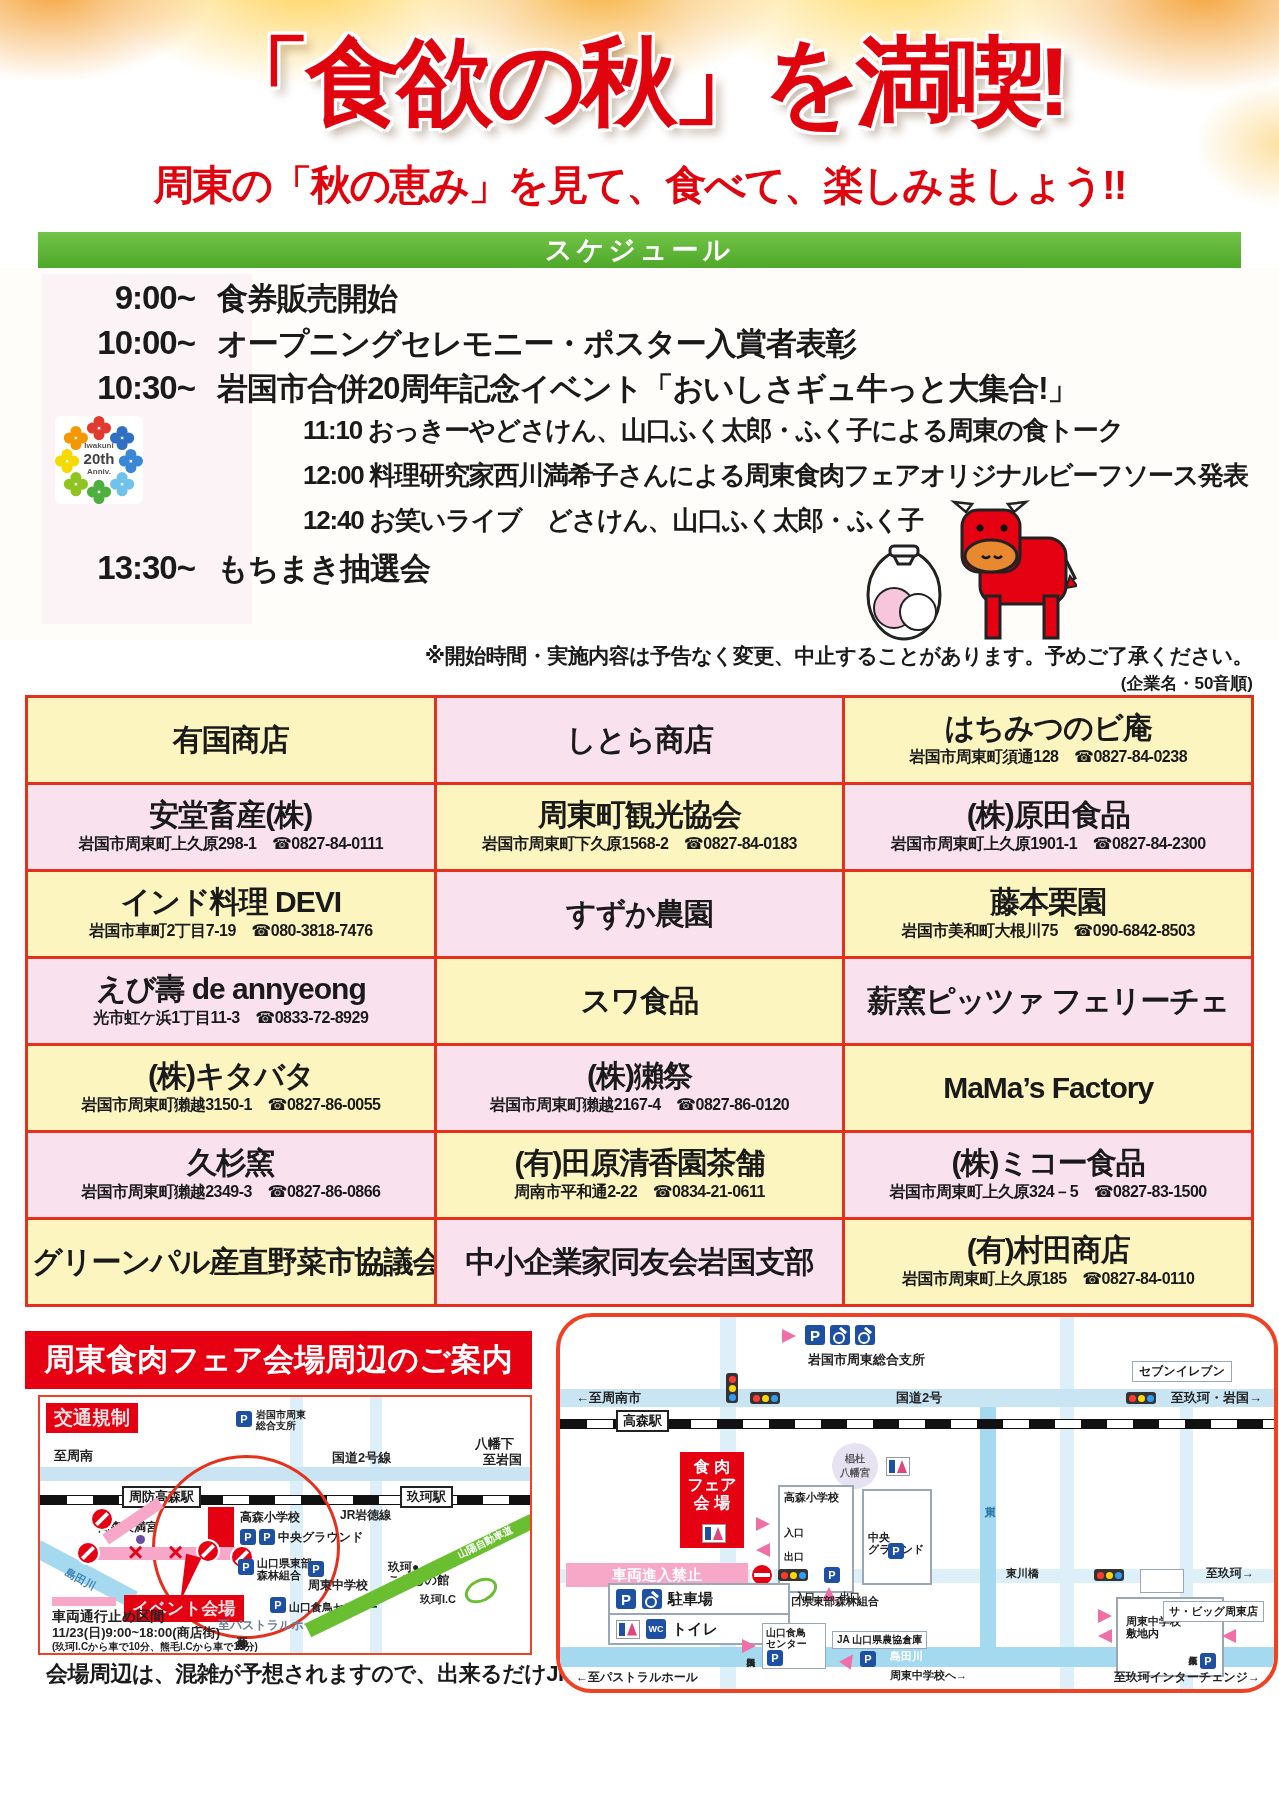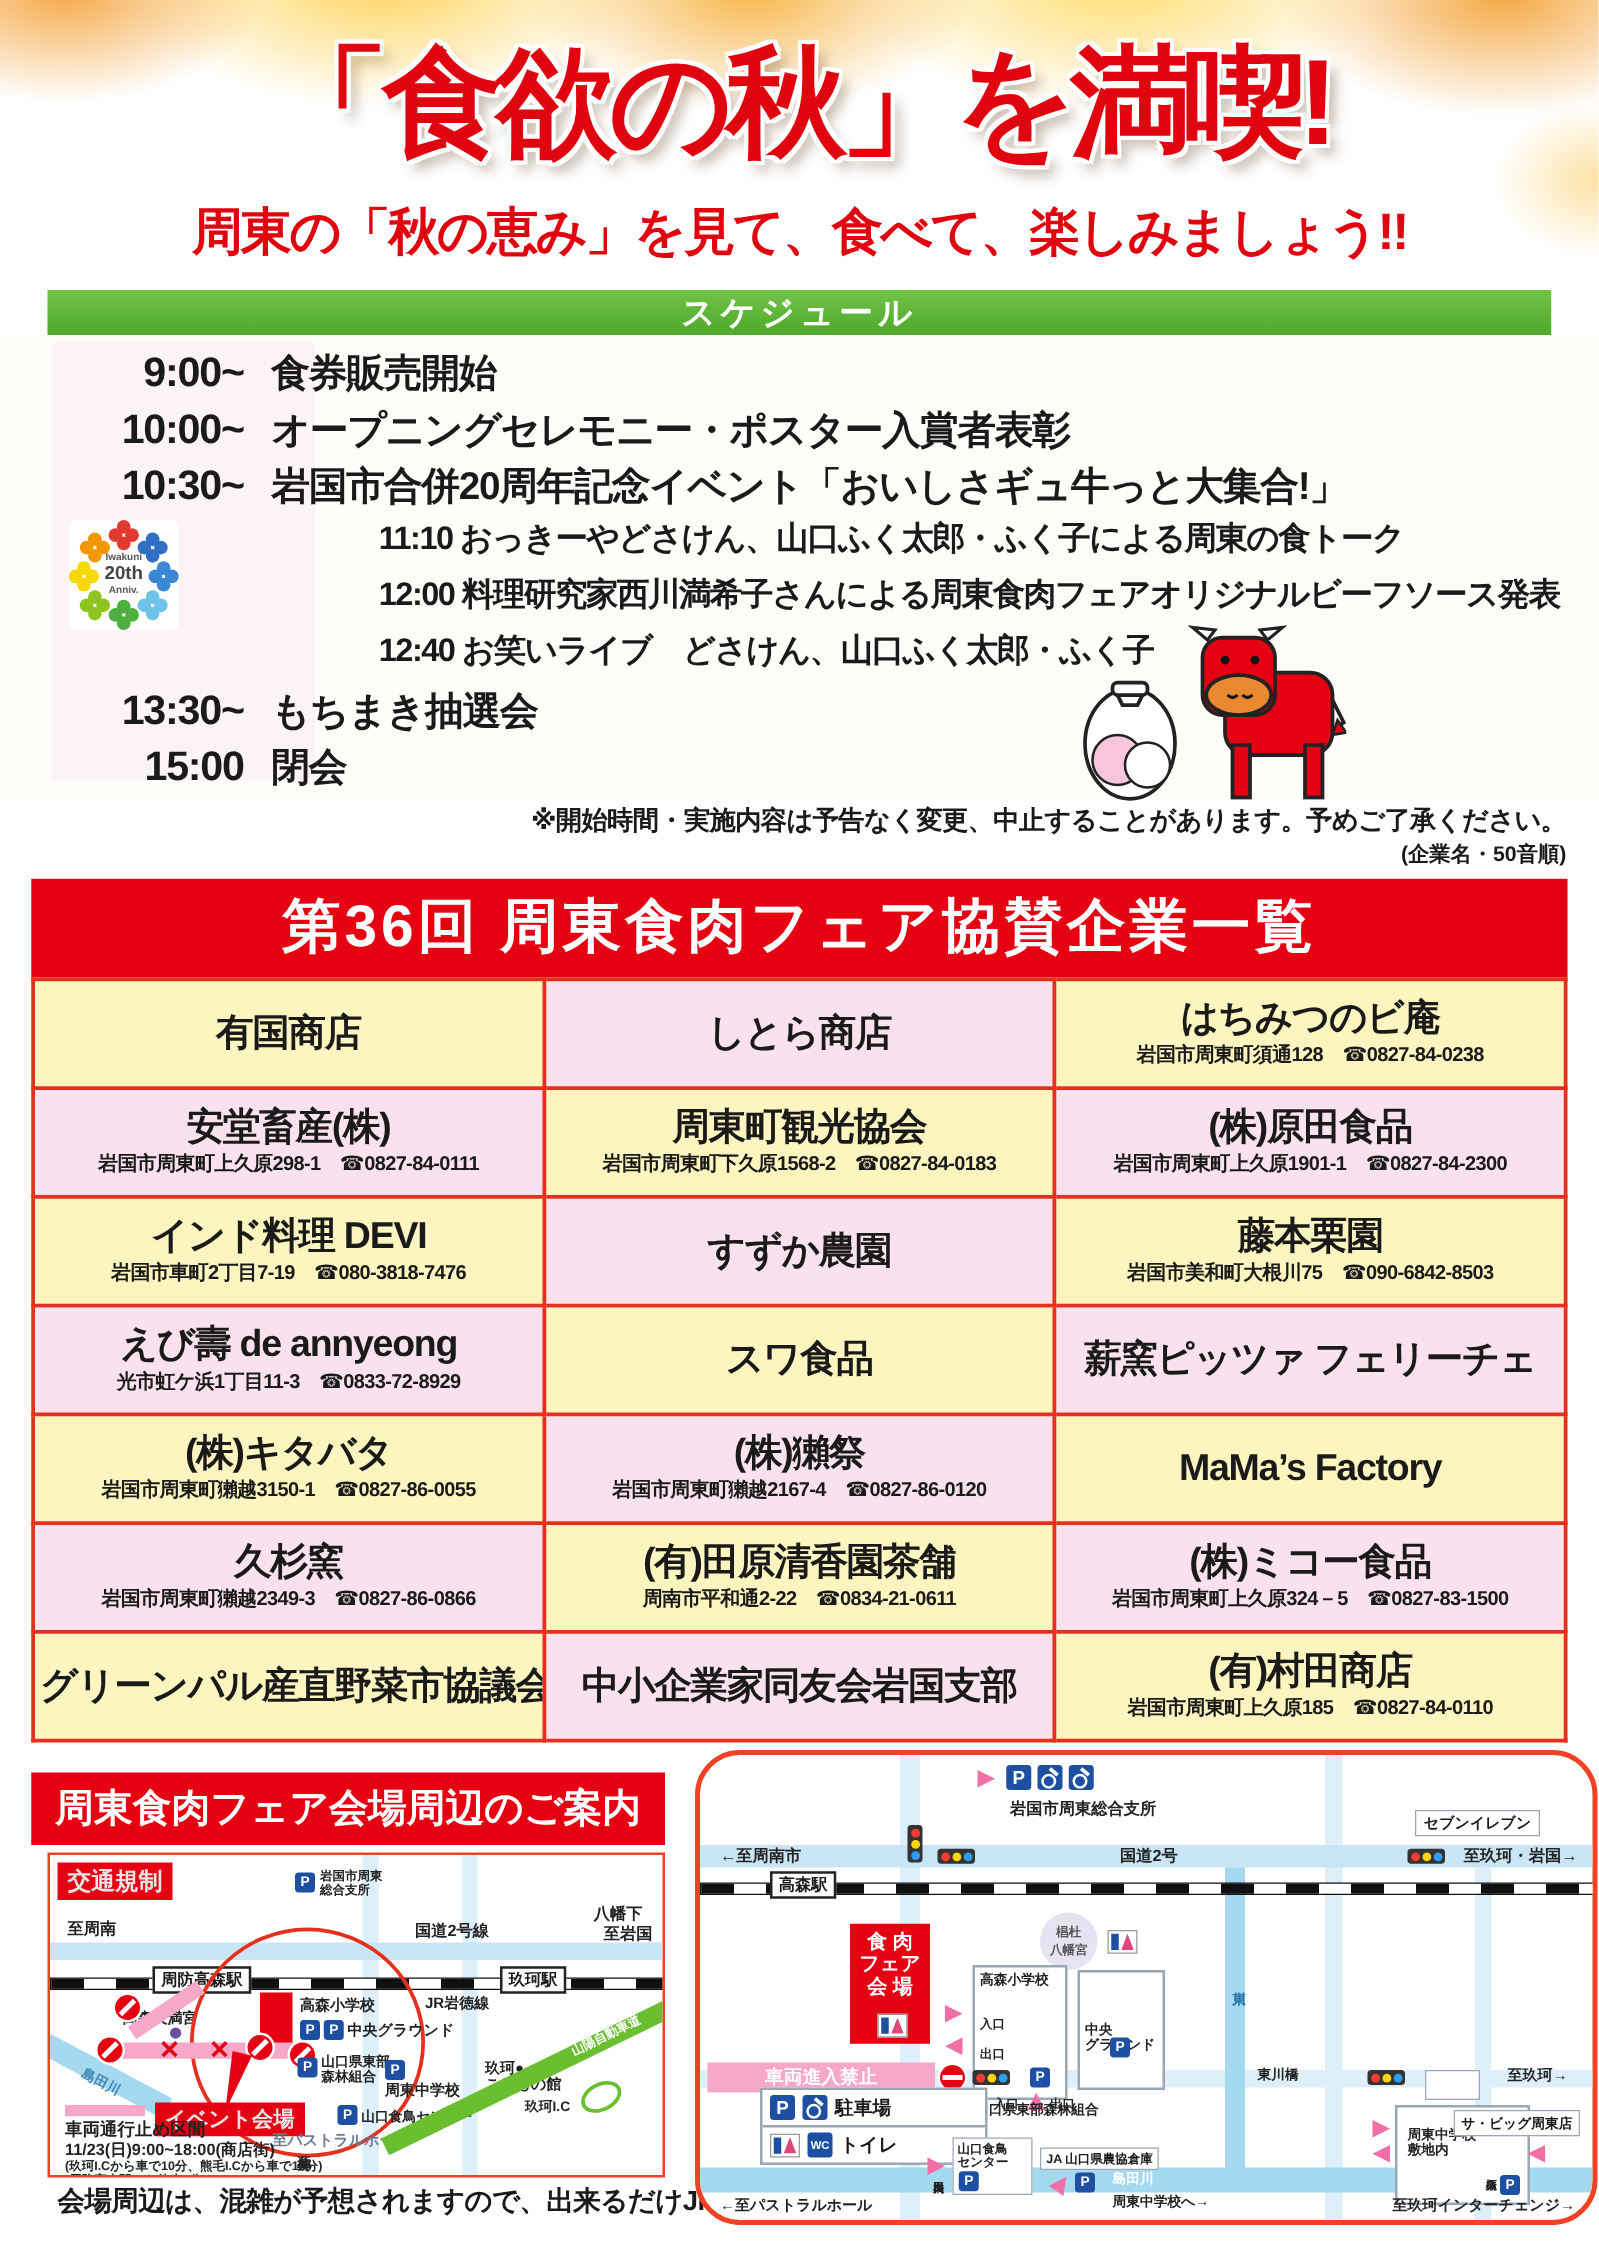--- a/index.html
+++ b/index.html
@@ -150,24 +150,20 @@
       <div class="stext">12:00 料理研究家西川満希子さんによる周東食肉フェアオリジナルビーフソース発表</div>
     </div>
     <div class="srow sub">
       <div class="stime"></div>
       <div class="stext">12:40 お笑いライブ　どさけん、山口ふく太郎・ふく子</div>
     </div>
     <div class="srow">
       <div class="stime">13:30~</div>
       <div class="stext">もちまき抽選会</div>
     </div>
-    <div class="srow">
-      <div class="stime">15:00</div>
-      <div class="stext">閉会</div>
-    </div>
 
     <div class="anniv">
       <svg width="88" height="88" viewBox="0 0 80 80">
         <g fill="#e23a2e">
             <circle cx="40" cy="5" r="5"></circle>
             <circle cx="46" cy="11" r="5"></circle>
             <circle cx="40" cy="17" r="5"></circle>
             <circle cx="34" cy="11" r="5"></circle>
           </g>
         <g fill="#2f6fc4">
@@ -238,21 +234,20 @@
       <path d="M120 56 q4 4 8 0" stroke="#111" stroke-width="2.5" fill="none"></path>
       <path d="M132 56 q4 4 8 0" stroke="#111" stroke-width="2.5" fill="none"></path>
     </svg>
   </div>
 
   <div class="notes">
     <div class="note1">※開始時間・実施内容は予告なく変更、中止することがあります。予めご了承ください。</div>
     <div class="note2">(企業名・50音順)</div>
   </div>
 
-  <div class="sp-banner">第36回 周東食肉フェア協賛企業一覧</div>
   <table class="sponsors">
     <tbody>
         <tr>
       <td class="y">
             <div class="cname">有国商店</div>
           </td>
       <td class="p">
             <div class="cname">しとら商店</div>
           </td>
       <td class="y">

